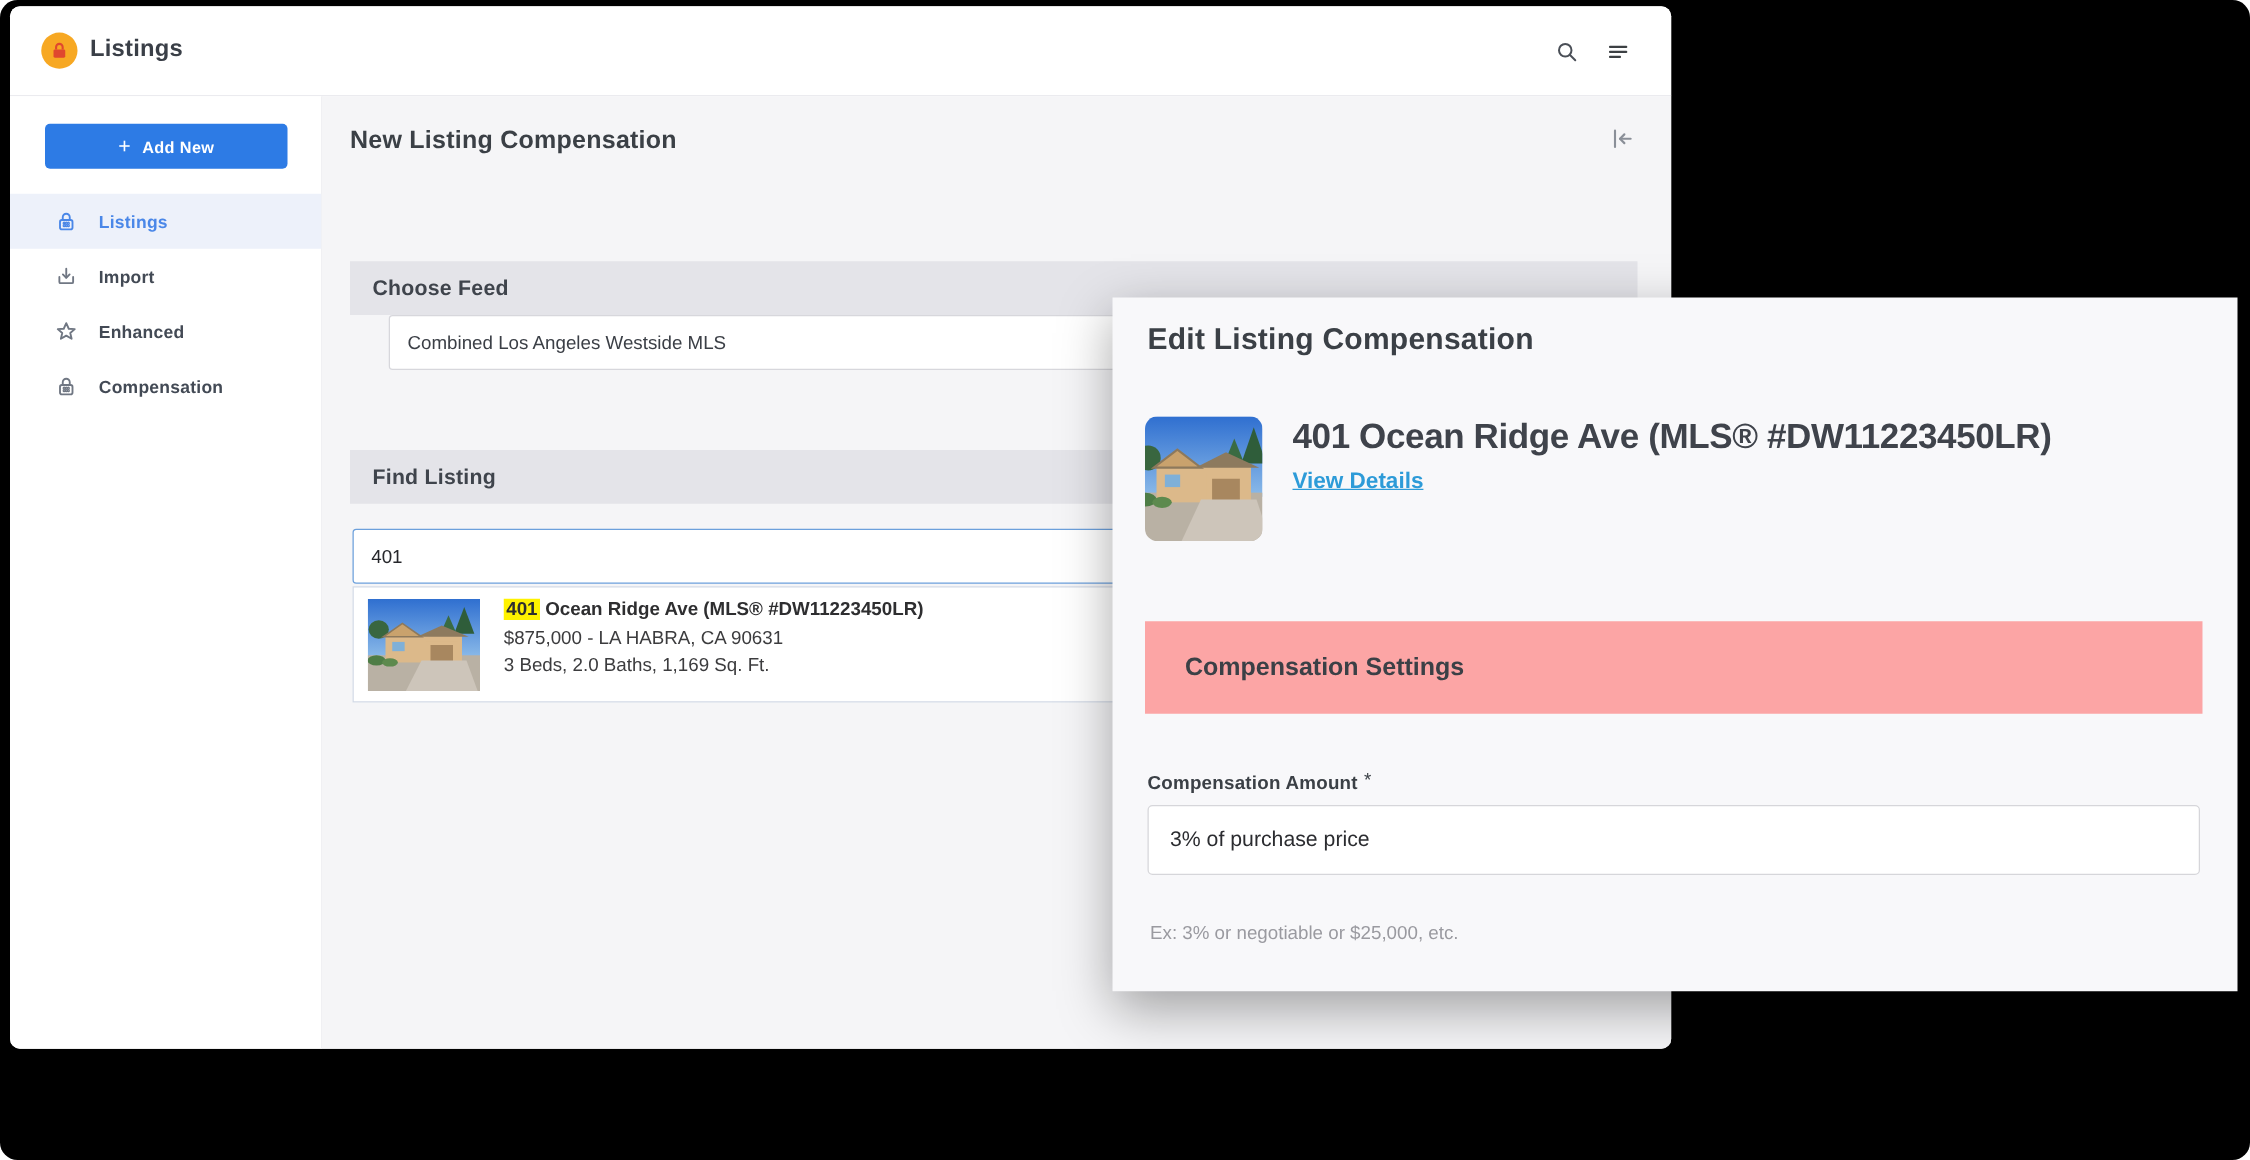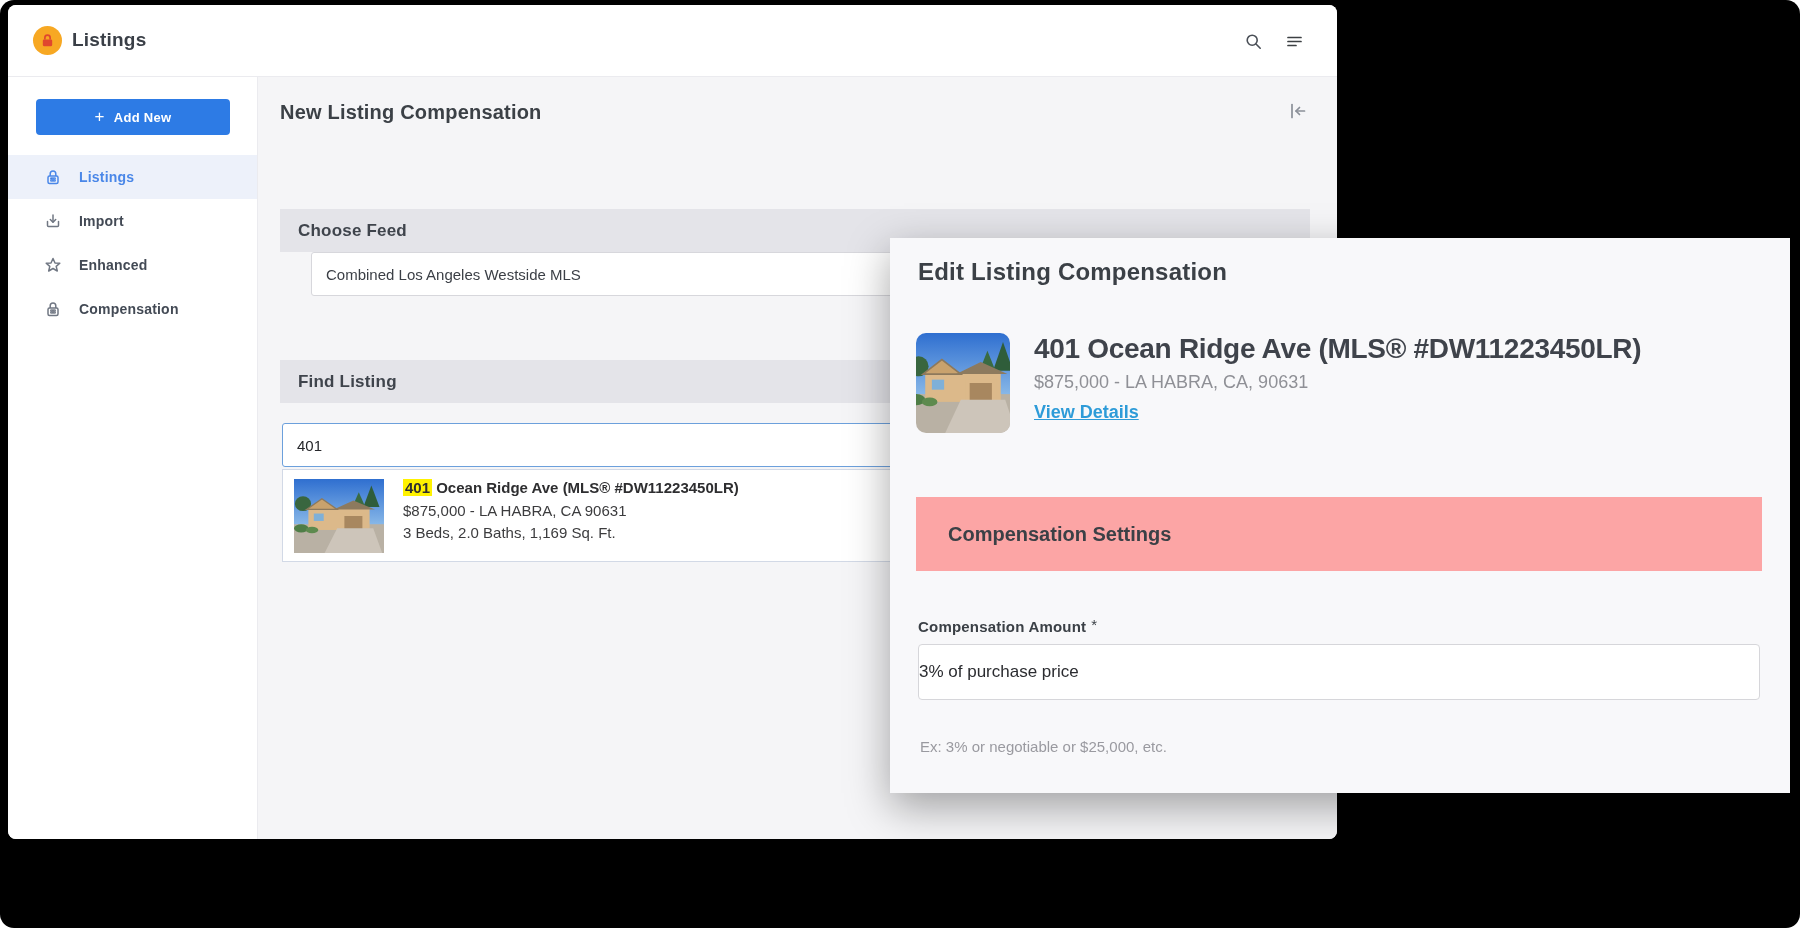--- a/index.html
+++ b/index.html
@@ -51,21 +51,21 @@
   .panel-title { position:absolute; left:28px; top:20px; font-size:24px; font-weight:700; color:#3b4046; letter-spacing:.2px; }
   .prop-thumb { position:absolute; left:26px; top:95px; width:94px; height:100px; border-radius:10px; overflow:hidden; }
   .prop-info { position:absolute; left:144px; top:95px; width:730px; }
   .prop-title { font-size:28px; font-weight:700; color:#3f434b; letter-spacing:-.3px; line-height:1.15; white-space:nowrap; }
   .prop-sub { margin-top:7px; font-size:18px; color:#8f9096; }
   .prop-link { display:inline-block; margin-top:9px; font-size:18px; font-weight:700; color:#2d9bd8; text-decoration:underline; cursor:pointer; }
   .settings-bar { position:absolute; left:26px; top:259px; width:846px; height:74px; background:#fca5a5; display:flex; align-items:center; padding-left:32px; }
   .settings-bar .sec-title { font-size:20px; font-weight:700; color:#3b4046; }
   .amount-label { position:absolute; left:28px; top:378px; font-size:15px; font-weight:700; color:#3b4046; letter-spacing:.2px; }
   .amount-label .req { font-weight:400; margin-left:5px; vertical-align:2px; }
-  .amount-input { position:absolute; left:28px; top:406px; width:842px; height:56px; background:#fff; border:1px solid #d6d6da; border-radius:4px; font-family:inherit; font-size:17px; color:#2b2c30; outline:none; }
+  .amount-input { position:absolute; left:28px; top:406px; width:842px; height:56px; background:#fff; border:1px solid #d6d6da; border-radius:4px; padding-left:17px; font-family:inherit; font-size:17px; color:#2b2c30; outline:none; }
   .helper { position:absolute; left:30px; top:500px; font-size:15px; color:#9a9aa0; }
 
   svg { display:block; }
 </style>
 </head>
 <body>
 
 <div class="frame">
 
   <svg width="0" height="0" style="position:absolute">
@@ -224,21 +224,20 @@
   <div class="panel">
     <div class="panel-title">Edit Listing Compensation</div>
 
     <div class="prop-thumb">
       <svg width="94" height="100" viewBox="0 0 100 90" preserveAspectRatio="xMidYMid slice">
           <use href="#house"></use>
         </svg>
     </div>
     <div class="prop-info">
       <div class="prop-title">401 Ocean Ridge Ave (MLS® #DW11223450LR)</div>
-      <div class="prop-sub">$875,000 - LA HABRA, CA, 90631</div>
       <a class="prop-link">View Details</a>
     </div>
 
     <div class="settings-bar">
       <span class="sec-title">Compensation Settings</span>
     </div>
 
     <div class="amount-label">
       <span>Compensation Amount</span><span class="req">*</span>
     </div>

